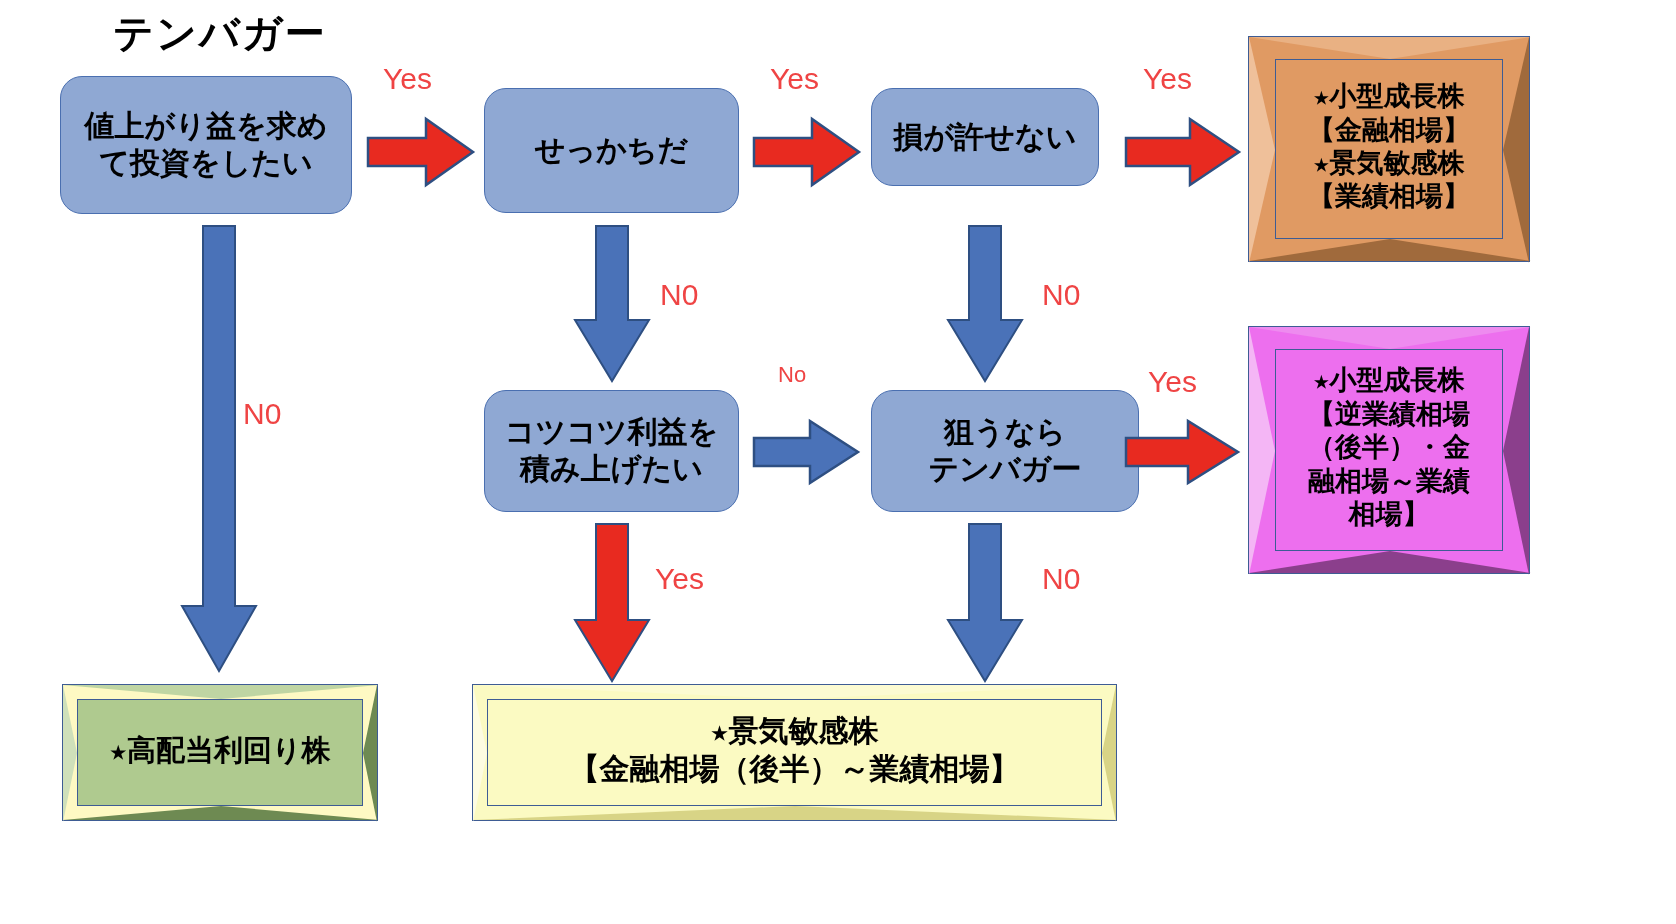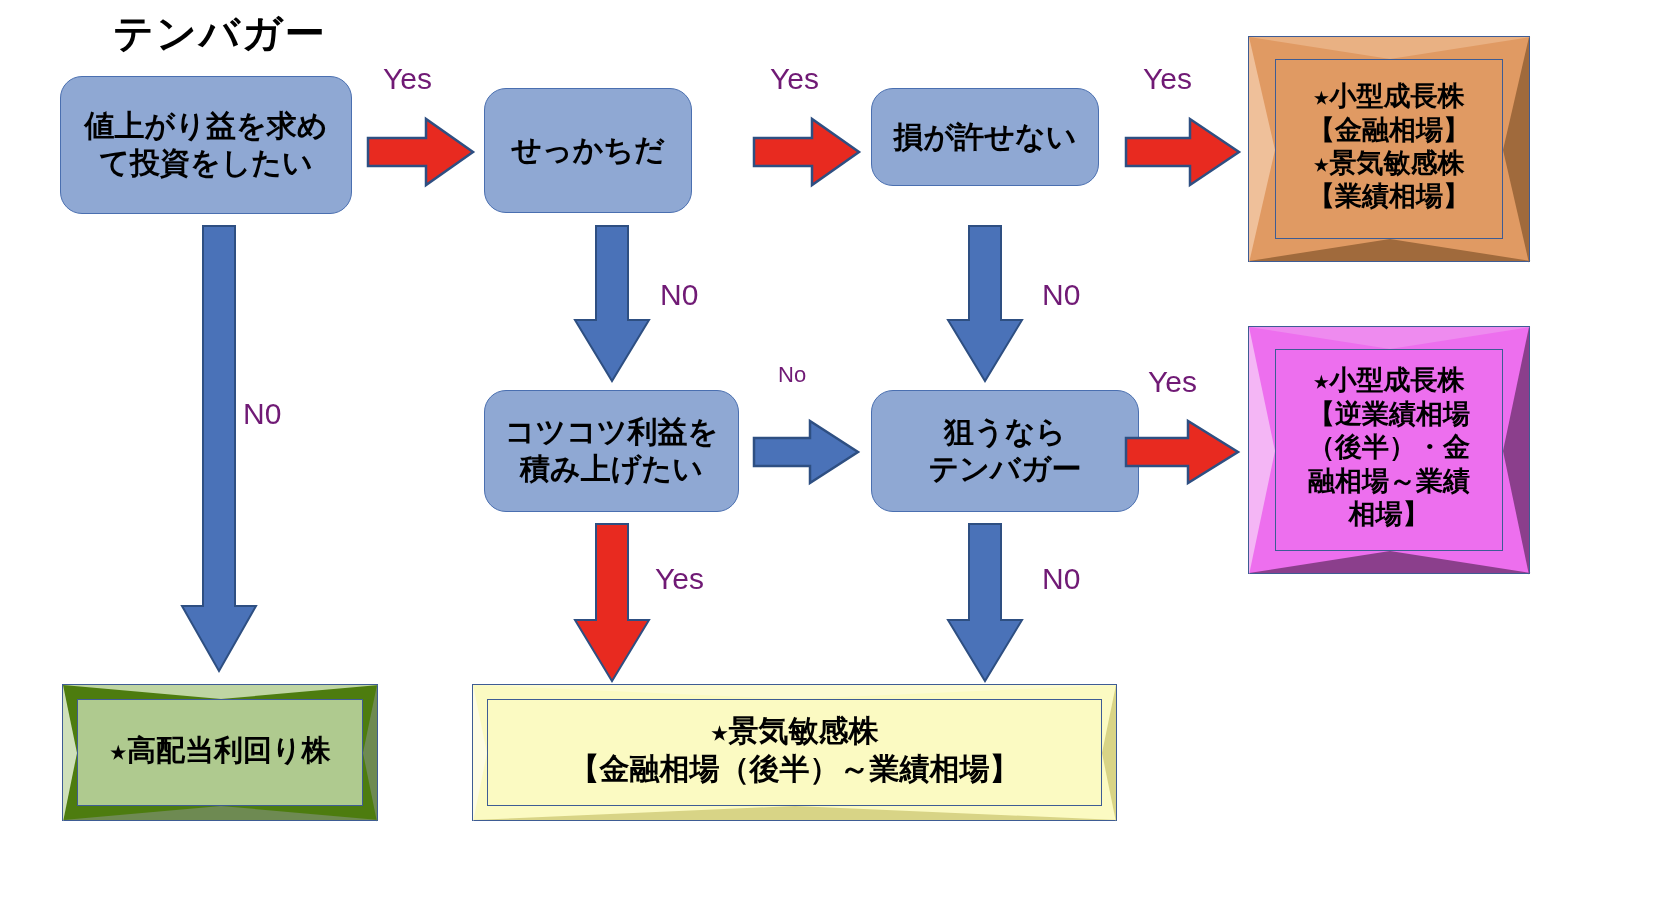--- a/index.html
+++ b/index.html
@@ -17,38 +17,38 @@
         box-sizing:border-box;}
 
   
   .frame{position:absolute;box-sizing:border-box;border:1.5px solid #3E5C94;font-family:Liberation Mono, monospace;}
   .frame .bv{position:absolute;}
   .frame .inner{position:absolute;box-sizing:border-box;border:1.2px solid #3E5C94;
                 display:flex;align-items:center;justify-content:center;text-align:center;
                 font-weight:bold;color:#000;line-height:1.24;}
 
   
-  .albl{position:absolute;color:#701a75;white-space:nowrap;}
+  .albl{position:absolute;color:#ef4444;white-space:nowrap;}
 
   
   .arrow{position:absolute;}
 </style>
 </head>
 <body>
 
 <div id="stage">
 
   <div class="title" style="left:113px;top:6px;font-size:40px;letter-spacing:2px;">テンバガー</div>
 
   <div class="qbox" style="left:60px;top:76px;width:292px;height:138px;font-size:30px;">
     <span style="white-space:pre-line;">値上がり益を求め
 て投資をしたい</span>
   </div>
 
-  <div class="qbox" style="left:484px;top:88px;width:208px;height:125px;font-size:30px;">
+  <div class="qbox" style="left:484px;top:88px;width:255px;height:125px;font-size:30px;">
     <span style="white-space:pre-line;">せっかちだ</span>
   </div>
 
   <div class="qbox" style="left:871px;top:88px;width:228px;height:98px;font-size:30px;">
     <span style="white-space:pre-line;">損が許せない</span>
   </div>
 
   <div class="qbox" style="left:484px;top:390px;width:255px;height:122px;font-size:30px;">
     <span style="white-space:pre-line;">コツコツ利益を
 積み上げたい</span>
@@ -88,21 +88,21 @@
                 border-color:transparent transparent #8B3F8C transparent;"></div>
     <div class="inner" style="left:26px;top:22px;right:26px;bottom:22px;background:#ED6FEE;font-size:27px;">
       <span style="white-space:pre-line;">★小型成長株
 【逆業績相場
 （後半）・金
 融相場～業績
 相場】</span>
     </div>
   </div>
 
-  <div class="frame" style="left:62px;top:684px;width:316px;height:137px;background:#4d7c0f;">
+  <div class="frame" style="left:62px;top:684px;width:316px;height:137px;background:#fef9c3;">
     <div class="bv" style="left:0;top:0;width:0;height:0;border-style:solid;border-width:68px 0 69px 14px;
                 border-color:transparent transparent transparent #CFE0BA;"></div>
     <div class="bv" style="right:0;top:0;width:0;height:0;border-style:solid;border-width:68px 14px 69px 0;
                 border-color:transparent #6E8A52 transparent transparent;"></div>
     <div class="bv" style="left:0;top:0;width:0;height:0;border-style:solid;border-width:14px 158px 0 158px;
                 border-color:#BFD5A3 transparent transparent transparent;"></div>
     <div class="bv" style="left:0;bottom:0;width:0;height:0;border-style:solid;border-width:0 158px 14px 158px;
                 border-color:transparent transparent #6E8A52 transparent;"></div>
     <div class="inner" style="left:14px;top:14px;right:14px;bottom:14px;background:#AFCA8F;font-size:29px;">
       <span style="white-space:pre-line;">★高配当利回り株</span>

